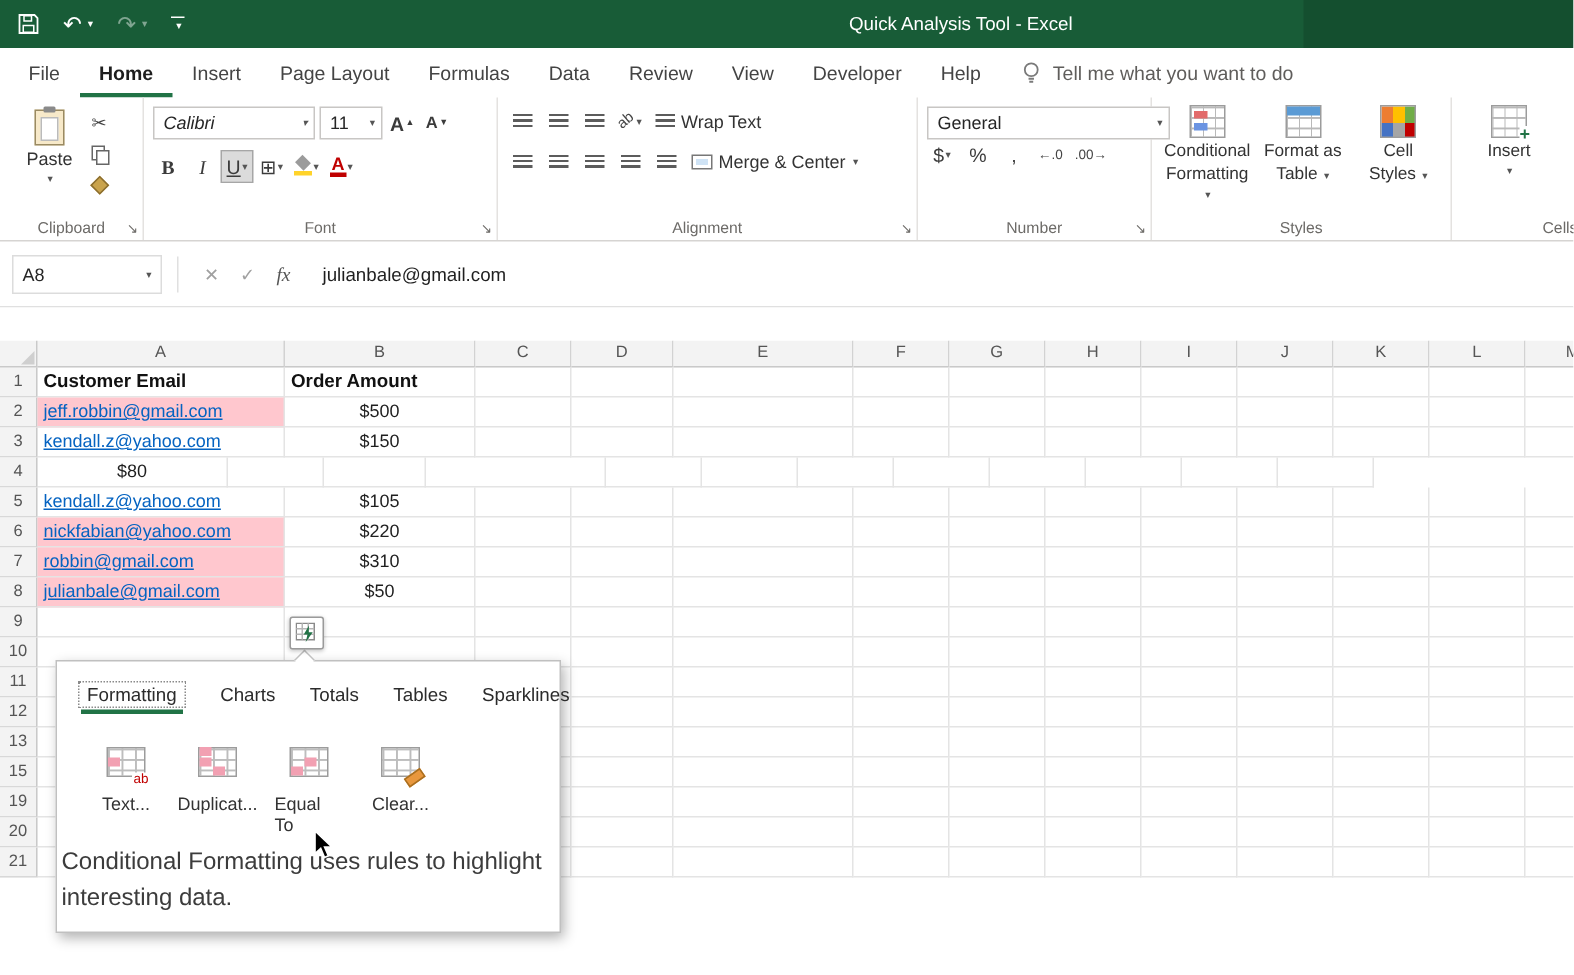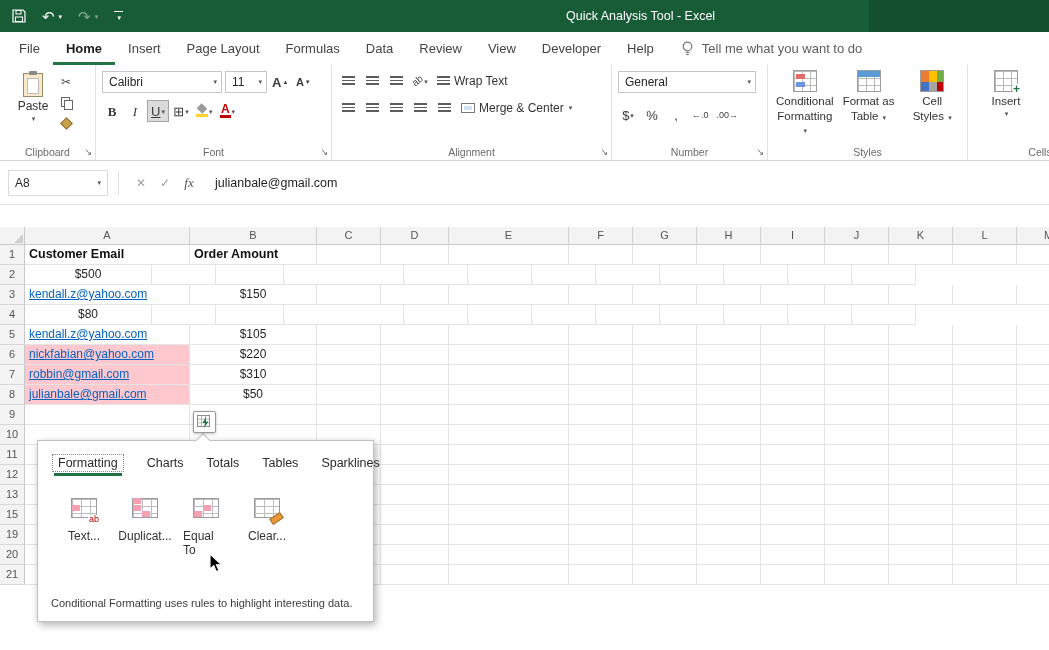--- a/index.html
+++ b/index.html
@@ -46,21 +46,21 @@
   .copy-ic{position:relative;width:10px;height:11px;}
   .copy-ic::before,.copy-ic::after{content:'';position:absolute;width:7px;height:8px;border:1px solid #666;background:#fff;}
   .copy-ic::before{left:0;top:0;}
   .copy-ic::after{left:3px;top:3px;}
   .brush-ic{display:inline-block;width:9px;height:9px;background:#c9a34c;transform:rotate(45deg);border:1px solid #8a6d2f;}
 
   
   .g-font{width:236px;}
   .frow1,.frow2{display:flex;align-items:center;gap:3px;}
   .frow1{margin-bottom:8px;}
-  .fname{width:120px;}
+  .fname{width:108px;font-style:italic;}
   .fsize{width:42px;}
   .ga{font-size:13px;font-weight:600;}
   .ga.sm{font-size:11px;}
   .gup,.gdn{font-size:6px;margin-left:1px;}
   .bold-b{font-weight:800;font-family:"Liberation Serif",serif;}
   .ital-i{font-style:italic;font-family:"Liberation Serif",serif;}
   .u-g{text-decoration:underline;}
   .fill-ic{display:inline-block;width:12px;height:12px;position:relative;}
   .fill-ic::before{content:'';position:absolute;left:2px;top:0;width:8px;height:7px;background:#9b9b9b;transform:rotate(45deg);}
   .fill-ic::after{content:'';position:absolute;left:0;bottom:0;width:12px;height:3px;background:#ffd32a;}
@@ -69,21 +69,21 @@
   
   .g-align{width:280px;}
   .arow{display:flex;align-items:center;gap:4px;margin-bottom:7px;}
   .lines{display:inline-block;width:13px;height:10px;background:repeating-linear-gradient(to bottom,#5c5c5c 0 1.5px,transparent 1.5px 3.6px);}
   .orient{display:inline-block;font-size:10px;transform:rotate(-40deg);color:#444;}
   .txt-btn{display:inline-flex;align-items:center;gap:4px;font-size:12px;color:#333;height:20px;padding:0 3px;white-space:nowrap;}
   .merge-ic{display:inline-block;width:14px;height:10px;border:1px solid #777;background:linear-gradient(#cfe3f5,#cfe3f5) center/8px 4px no-repeat;}
 
   
   .g-num{width:156px;}
-  .gen{width:138px;margin-bottom:12px;}
+  .gen{width:162px;margin-bottom:0;}
   .nrow{display:flex;align-items:center;gap:4px;}
   .dec{font-size:9px;color:#444;letter-spacing:0;}
 
   
   .g-styles{width:200px;display:flex;gap:2px;padding-top:5px;}
   .big-btn{width:64px;display:flex;flex-direction:column;align-items:center;gap:2px;font-size:11.5px;color:#333;text-align:center;}
   .bb-l1{line-height:1.15;}
   .bb-l2{line-height:1.15;}
   .cf-ic,.fat-ic,.cs-ic,.cell-ic{display:inline-block;width:24px;height:22px;position:relative;margin-bottom:1px;}
   .grid-bg{background:
@@ -139,21 +139,21 @@
   .qa-btn{width:52px;display:flex;flex-direction:column;align-items:center;gap:7px;padding:6px 2px 4px;border:1px solid transparent;font-size:12px;color:#333;}
   .qa-btn.selected{background:#e2e2e2;border-color:#a8a8a8;}
   .qa-ic{width:30px;height:24px;position:relative;}
   .qa-ic .tbl{position:absolute;left:2px;top:0;width:26px;height:20px;
     background:linear-gradient(#bdbdbd 1px,transparent 1px) 0 0/9px 7px,
     linear-gradient(90deg,#bdbdbd 1px,transparent 1px) 0 0/9px 7px,#fff;
     border:1px solid #9c9c9c;}
   .qa-ic .patch{position:absolute;width:8px;height:6px;background:#f2a0b2;}
   .ic-text .ab{position:absolute;right:0;bottom:-2px;font-size:9px;color:#c00000;background:#fff;line-height:9px;padding-left:1px;}
   .ic-clear .eraser{position:absolute;right:-1px;bottom:0;width:13px;height:7px;background:#e8973d;border:1px solid #a96f20;transform:rotate(-35deg);}
-  .qa-desc{position:absolute;left:13px;right:9px;bottom:10px;font-size:11px;color:#3c3c3c;line-height:1.5;}
+  .qa-desc{position:absolute;left:3px;right:9px;bottom:10px;font-size:16px;color:#3c3c3c;line-height:1.5;}
 
   .cursor{position:absolute;left:209px;top:553px;z-index:10;}
 </style>
 </head>
 <body>
 
 <div class="titlebar">
   <div class="tb-icons">
     <span class="tb-btn">
       <svg width="14" height="14" viewBox="0 0 14 14">
@@ -418,20 +418,21 @@
         <div class="cell" style="width: 64px;"></div>
         <div class="cell" style="width: 64px;"></div>
         <div class="cell" style="width: 64px;"></div>
         <div class="cell" style="width: 64px;"></div>
         <div class="cell" style="width: 64px;"></div>
         <div class="cell" style="width: 64px;"></div>
         <div class="cell" style="width: 64px;"></div>
       </div>
       <div class="grid-row">
         <div class="row-h">2</div>
+        <div class="cell email pink" style="width: 165px;">jeff.robbin@gmail.com</div>
         <div class="cell amount" style="width: 127px;">$500</div>
         <div class="cell" style="width: 64px;"></div>
         <div class="cell" style="width: 68px;"></div>
         <div class="cell" style="width: 120px;"></div>
         <div class="cell" style="width: 64px;"></div>
         <div class="cell" style="width: 64px;"></div>
         <div class="cell" style="width: 64px;"></div>
         <div class="cell" style="width: 64px;"></div>
         <div class="cell" style="width: 64px;"></div>
         <div class="cell" style="width: 64px;"></div>

